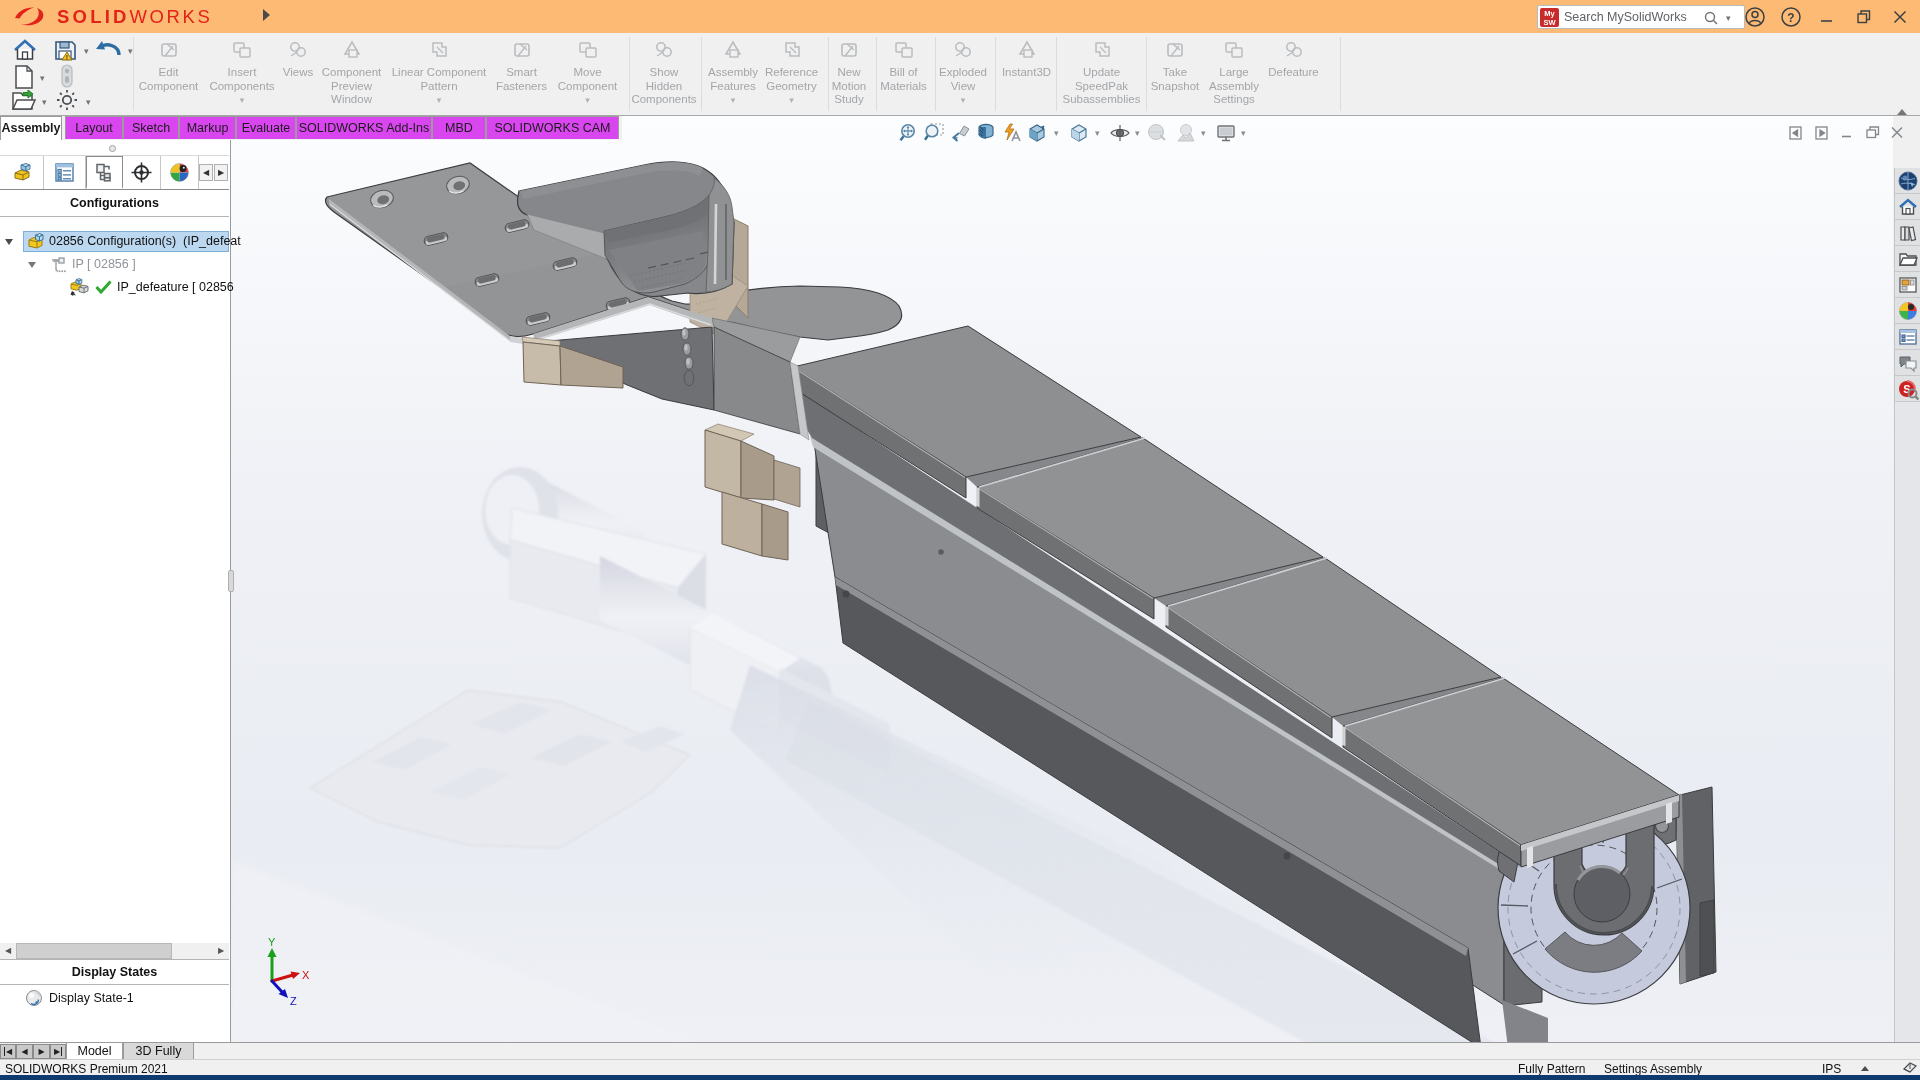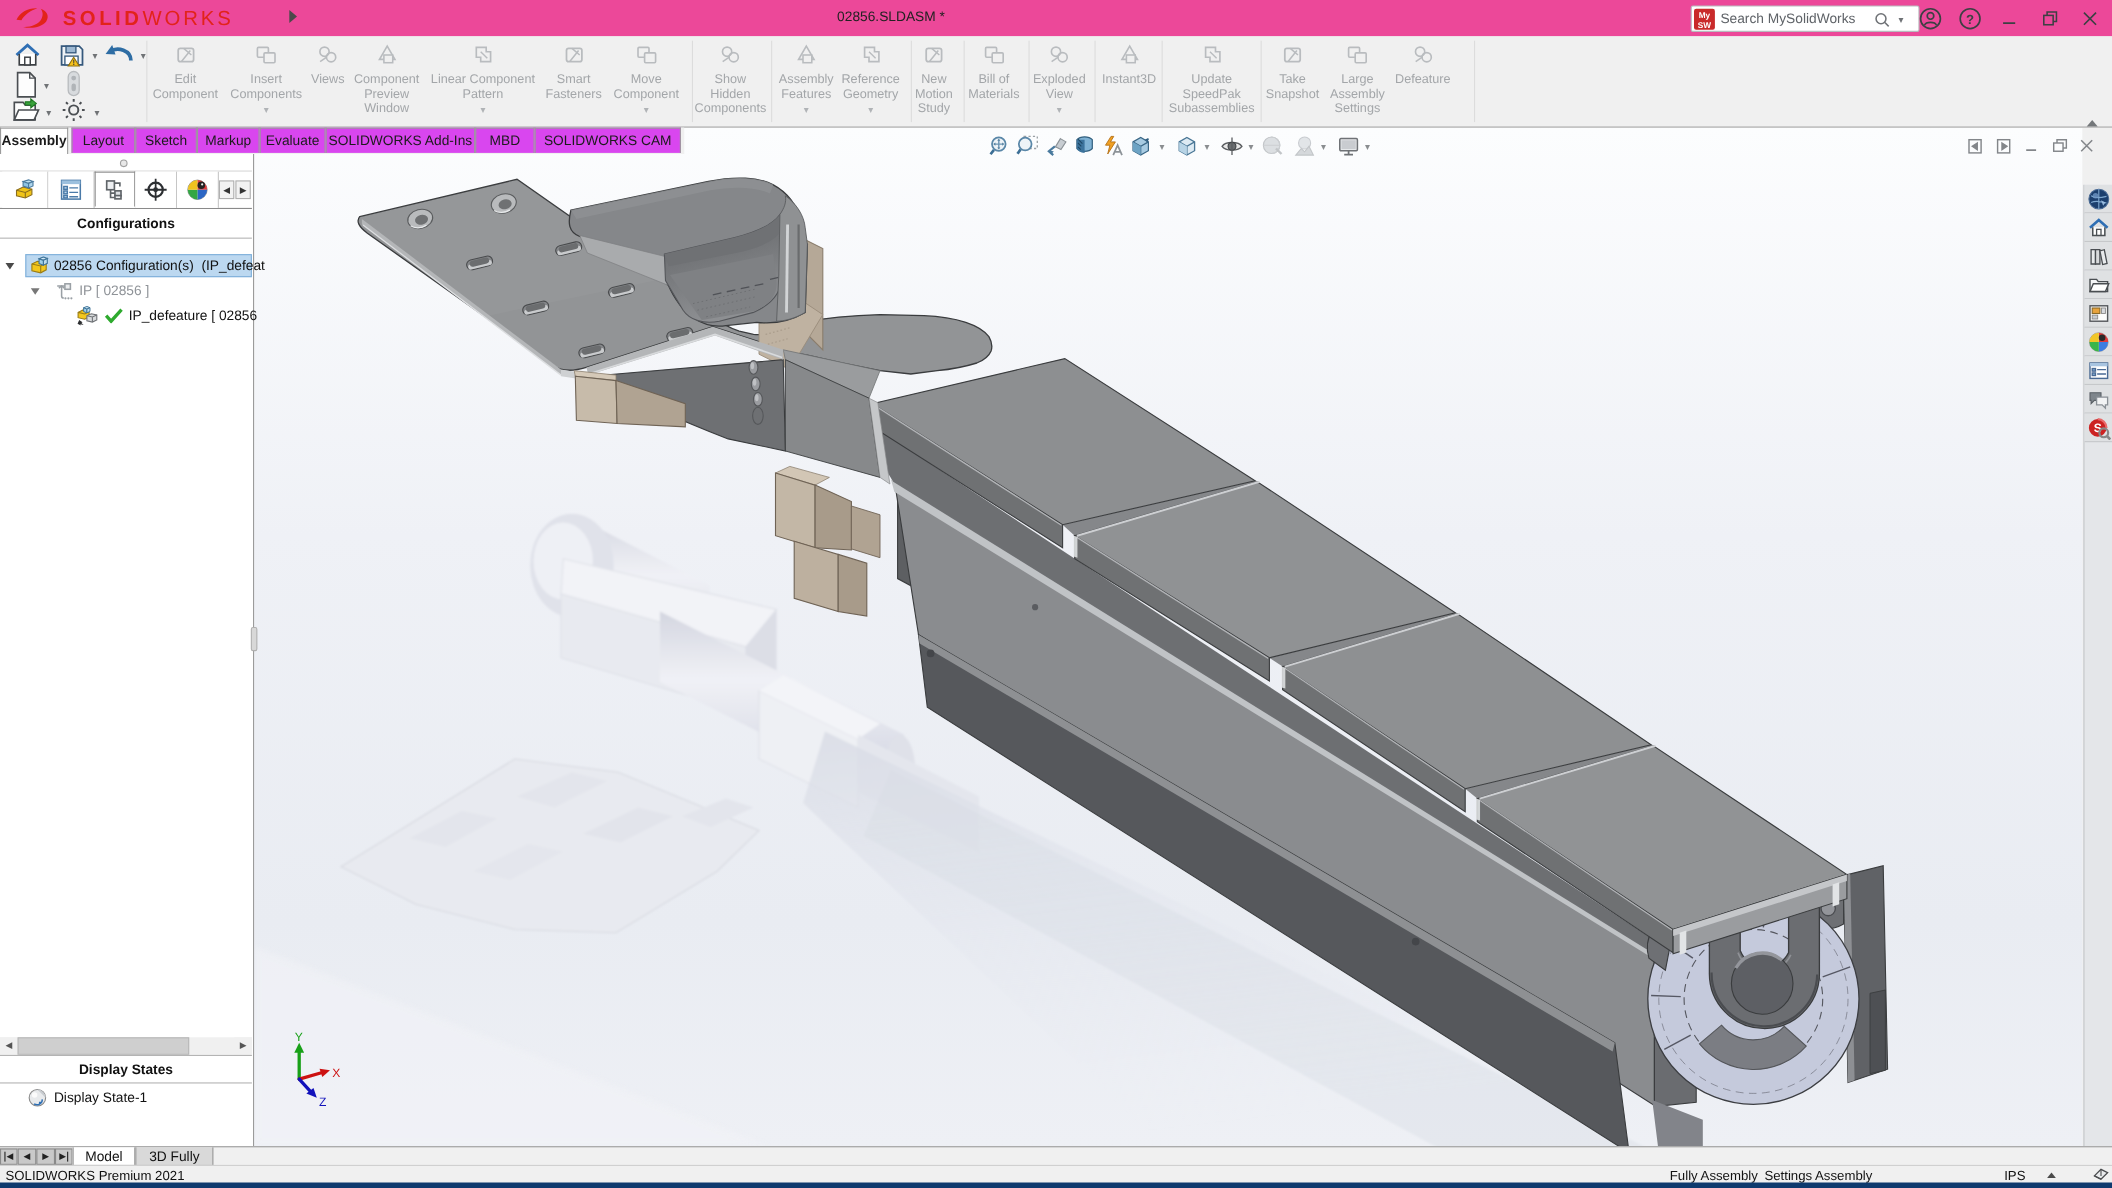--- a/index.html
+++ b/index.html
@@ -1,17 +1,17 @@
 <!DOCTYPE html>
 <html><head><meta charset="utf-8">
 <style>
 * { margin:0; padding:0; box-sizing:border-box; }
 html,body { width:1920px; height:1080px; overflow:hidden; font-family:"Liberation Sans",sans-serif; background:#f0f0f0; }
 .abs { position:absolute; }
-#titlebar { position:absolute; left:0; top:0; width:1920px; height:33px; background:#ec4899; }
+#titlebar { position:absolute; left:0; top:0; width:1920px; height:33px; background:#fdba74; }
 #ribbon { position:absolute; left:0; top:33px; width:1920px; height:83px; background:#f0f0f0; border-bottom:1px solid #a8a8a8; }
 .rsep { position:absolute; top:4px; height:74px; width:1px; background:#dcdcdc; }
 .rbtn { position:absolute; top:5px; text-align:center; color:#a3a6a9; font-size:11.5px; line-height:13.5px; }
 .ric { height:26px; margin-bottom:2px; }
 .rtx { }
 .rcar { color:#b0b3b6; font-size:9px; margin-top:1px; }
 .qcar { position:absolute; color:#707376; font-size:9px; }
 #tabrow { position:absolute; left:0; top:116px; width:622px; height:24px; background:#f0f0f0; }
 .tab { position:absolute; top:0; height:23px; background:#d946ef; border:1px solid #9b9b9b; border-bottom:none; color:#1b1b1b; font-size:12.5px; text-align:center; line-height:22px; }
 .tab.active { background:#ffffff; font-weight:bold; z-index:2; height:24px; }
@@ -322,21 +322,20 @@
 
 <div id="titlebar">
   <svg class="abs" style="left:12px;top:5px" width="230" height="24" viewBox="0 0 230 24">
     <g fill="#e2231a">
         <path d="M3 13 C6 6 14 2 22 2.5 C16 4.5 10 8.5 7.5 13.5 Q5 13 3 13Z"></path>
     <path d="M25 3 C31 5 33 10 30 14.5 C26 19.5 17 21.5 9 19.5 C16 20 23 17 25.5 12.5 C27.5 9 27 5.5 25 3Z"></path>
     <text x="45" y="18" font-size="18.5" font-weight="bold" letter-spacing="3.2" font-family="Liberation Sans">SOLID<tspan font-weight="normal" letter-spacing="2.6">WORKS</tspan></text>
       </g>
   </svg>
   <div class="abs" style="left:263px;top:9px;width:0;height:0;border-top:6px solid transparent;border-bottom:6px solid transparent;border-left:7px solid #4a4a4a"></div>
-  <div class="abs" style="left:0;top:8px;width:1620px;text-align:center;font-size:12.5px;color:#222">02856.SLDASM *</div>
   <div class="abs" style="left:1537px;top:5px;width:208px;height:24px;background:#fff;border:1px solid #b8bbbe;border-radius:2px">
     <div class="abs" style="left:2px;top:2px;width:19px;height:19px;background:#c92a2a;border-radius:2px;color:#fff;font-size:7.5px;font-weight:bold;text-align:center;line-height:9px;padding-top:1px">My<br>SW</div>
     <div class="abs" style="left:26px;top:4px;font-size:12.5px;color:#5f6368">Search MySolidWorks</div>
     <svg class="abs" style="left:165px;top:4px" width="16" height="16" viewBox="0 0 16 16">
         <circle cx="7" cy="7" r="4.5" fill="none" stroke="#6f7276" stroke-width="1.4"></circle>
         <path d="M10.5 10.5l3.5 3.5" stroke="#6f7276" stroke-width="1.4"></path>
       </svg>
     <div class="abs" style="left:188px;top:7px;color:#6f7276;font-size:9px">▾</div>
   </div>
   <svg class="abs" style="left:1744px;top:6px" width="22" height="22" viewBox="0 0 22 22">
@@ -773,21 +772,21 @@
   <div class="navbtn" style="left:0px;width:16px"><span style="border-left:1.5px solid #222;padding-left:1px">◀</span></div>
     <div class="navbtn" style="left:16px;width:17px">◀</div>
   <div class="navbtn" style="left:33px;width:17px">▶</div>
     <div class="navbtn" style="left:50px;width:16px"><span style="border-right:1.5px solid #222;padding-right:1px">▶</span></div>
   <div class="btab" style="left:66px;width:57px;background:#fff;border:1px solid #9b9b9b;border-top:none;font-weight:normal">Model</div>
   <div class="btab" style="left:123px;width:71px;background:#d9d9d9;border:1px solid #9b9b9b;border-top:none">3D Fully</div>
 </div>
 
 <div id="statusbar">
   <div class="abs" style="left:5px;top:2px;font-size:12px">SOLIDWORKS Premium 2021</div>
-  <div class="abs" style="left:1518px;top:2px">Fully Assembly</div>
+  <div class="abs" style="left:1518px;top:2px">Fully Pattern</div>
   <div class="abs" style="left:1604px;top:2px">Settings Assembly</div>
   <div class="abs" style="left:1822px;top:2px">IPS</div>
   <div class="abs" style="left:1861px;top:6px;width:0;height:0;border-left:4px solid transparent;border-right:4px solid transparent;border-bottom:5px solid #4a4a4a"></div>
   <svg class="abs" style="left:1902px;top:1px" width="16" height="14" viewBox="0 0 16 14">
       <path d="M2 8 L8 2 l6 3 -6 6Z" fill="#e8eaec" stroke="#4a4c4e" stroke-width="1.2"></path>
       <path d="M8 2 l0 6 M2 8 l6 3" stroke="#4a4c4e" stroke-width="1"></path>
     </svg>
 </div>
 <div id="bluebar"></div>
 

